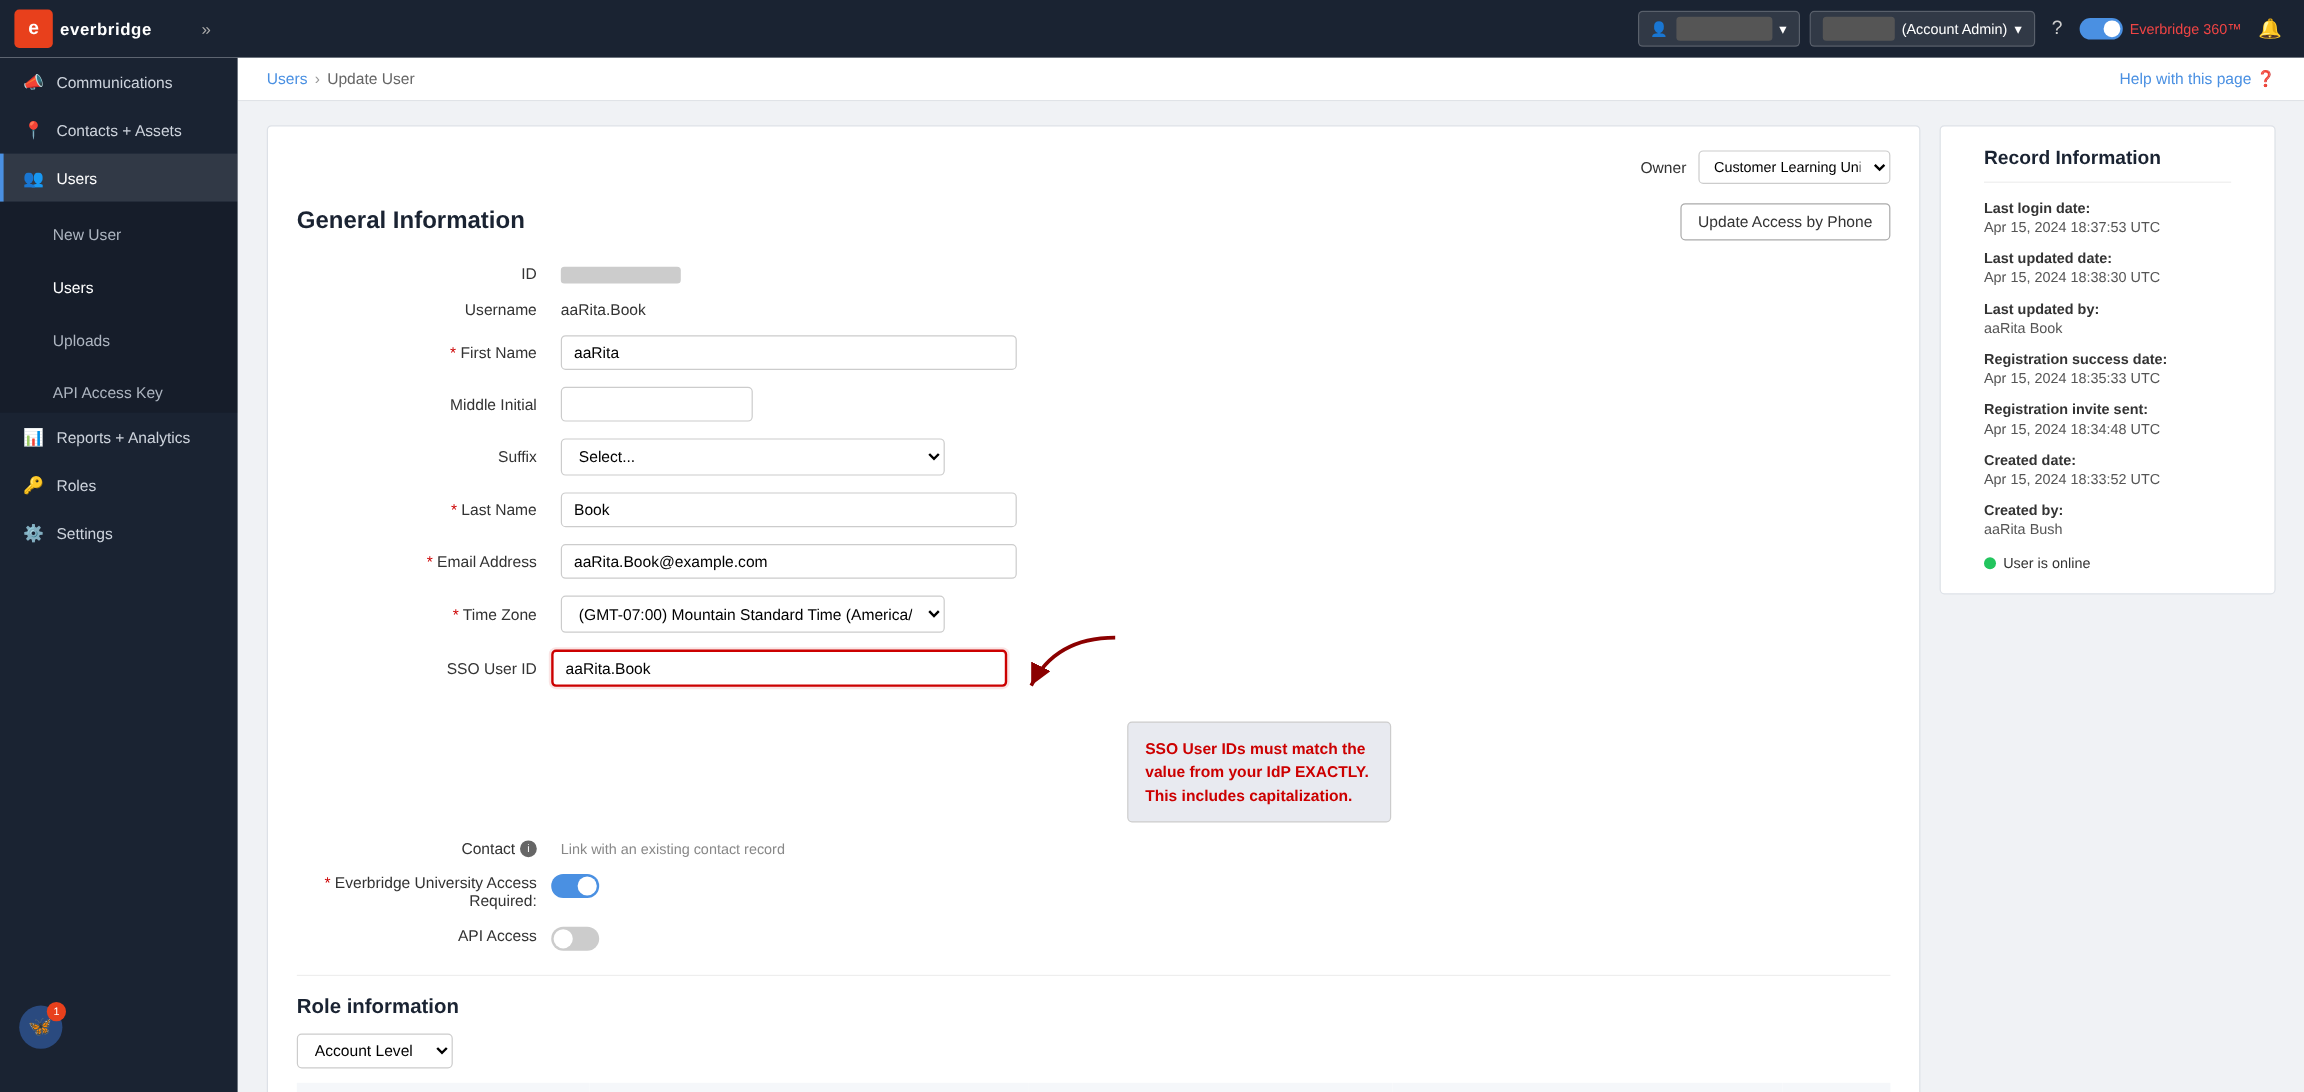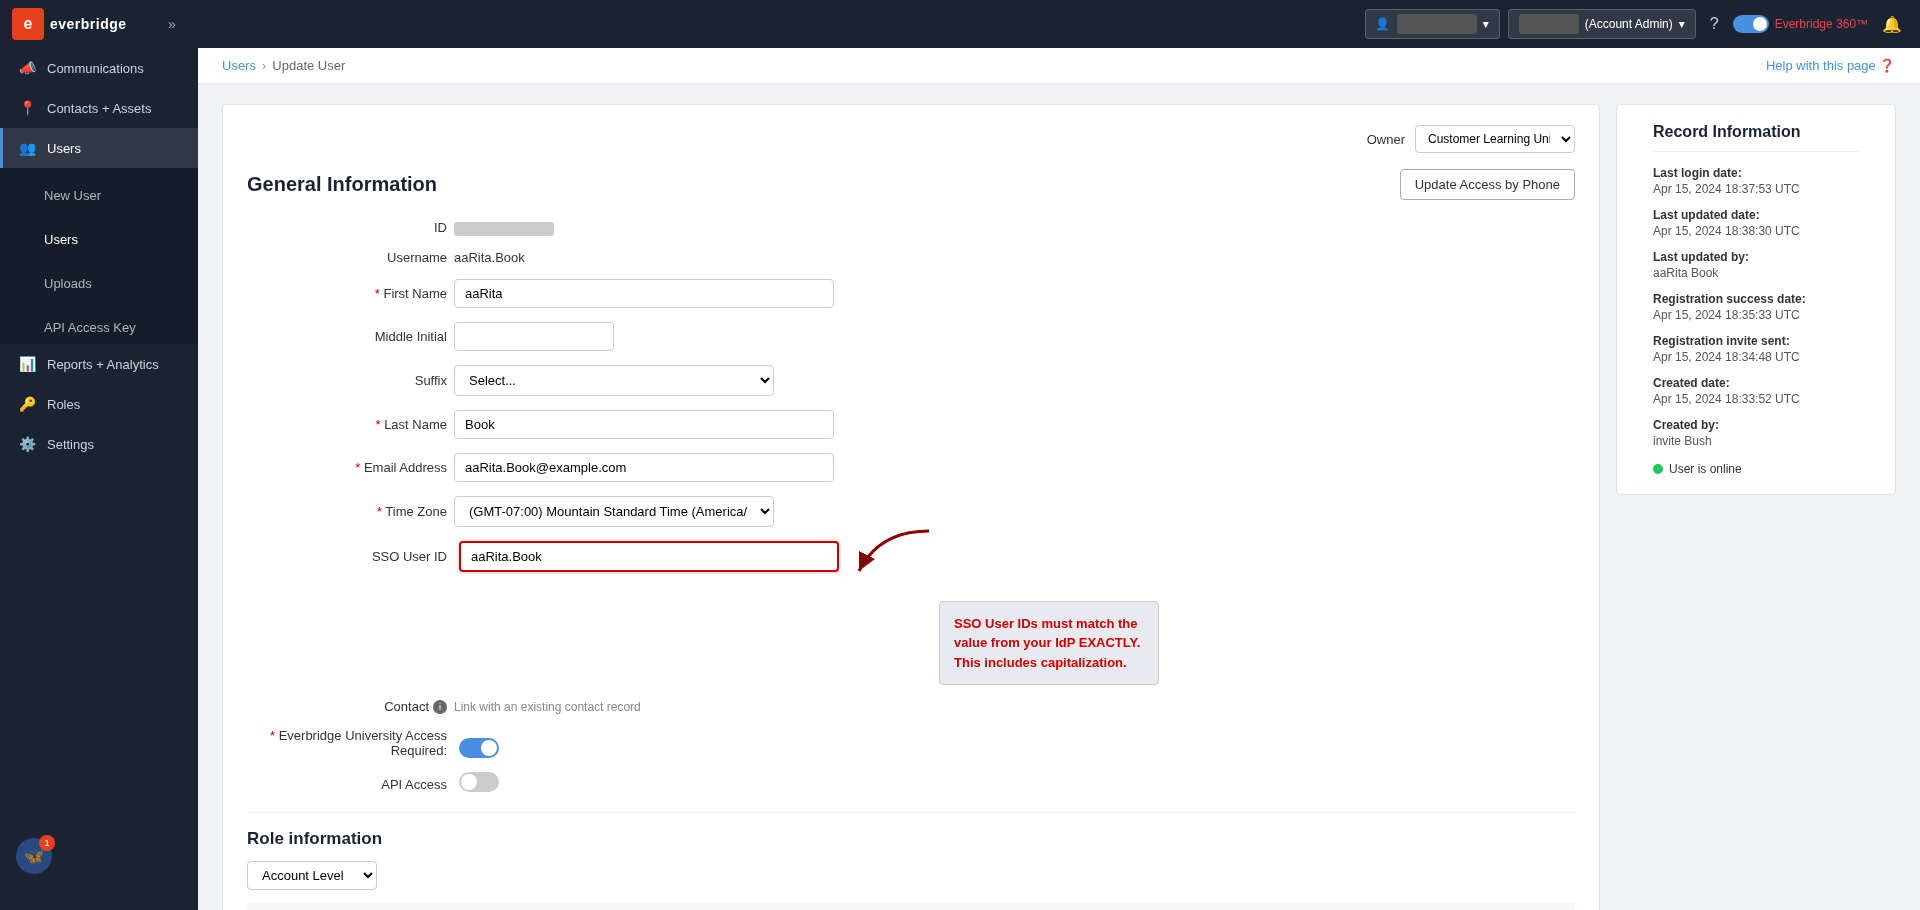--- a/index.html
+++ b/index.html
@@ -171,21 +171,21 @@
       padding: 7px 14px;
       border-radius: 4px;
       cursor: pointer;
       font-size: 13px;
     }
 
     .form-row {
       display: flex;
       align-items: center;
       margin-bottom: 14px;
-      gap: 7px;
+      gap: 20px;
     }
     .form-label {
       width: 200px;
       flex-shrink: 0;
       font-size: 13px;
       color: #333;
       text-align: right;
     }
     .form-label.required::before {
       content: '* ';
@@ -244,21 +244,21 @@
       width: 14px; height: 14px;
       background: #666; border-radius: 50%;
       color: white; font-size: 9px;
       display: inline-flex; align-items: center; justify-content: center;
       cursor: pointer;
     }
     .contact-link-text { font-size: 12px; color: #888; }
 
     .toggle-row {
       display: flex;
-      align-items: flex-end;
+      align-items: flex-start;
       margin-bottom: 14px;
       gap: 12px;
     }
     .toggle-label { width: 200px; flex-shrink: 0; text-align: right; font-size: 13px; color: #333; }
     .toggle-label.required::before { content: '* '; color: #cc0000; }
     .toggle-switch {
       width: 40px; height: 20px;
       border-radius: 10px;
       position: relative; cursor: pointer;
       display: inline-block;
@@ -615,21 +615,21 @@
           <div class="record-value">Apr 15, 2024 18:34:48 UTC</div>
         </div>
 
         <div class="record-row">
           <div class="record-label">Created date:</div>
           <div class="record-value">Apr 15, 2024 18:33:52 UTC</div>
         </div>
 
         <div class="record-row">
           <div class="record-label">Created by:</div>
-          <div class="record-value">invite Bush</div>
+          <div class="record-value">aaRita Bush</div>
         </div>
 
         <div class="online-indicator">
           <div class="online-dot"></div>
           <span>User is online</span>
         </div>
       </div>
 
     </div>
   </div>

